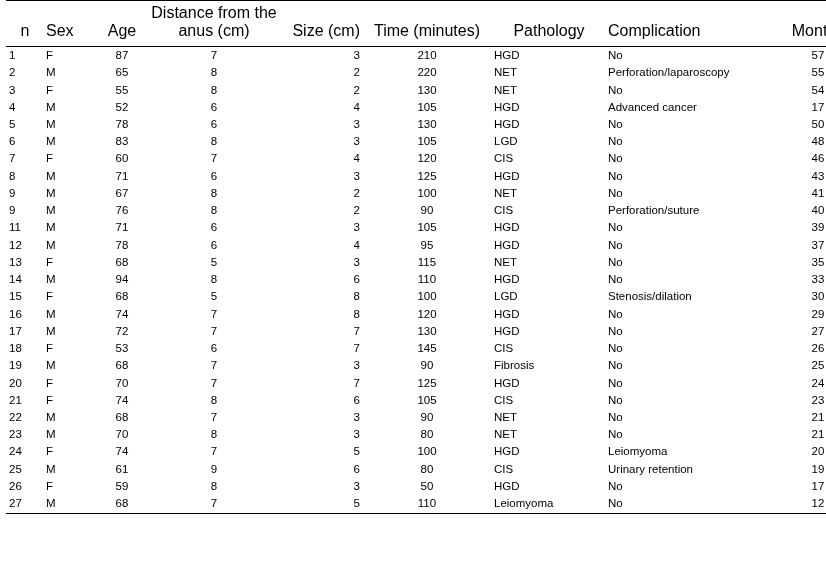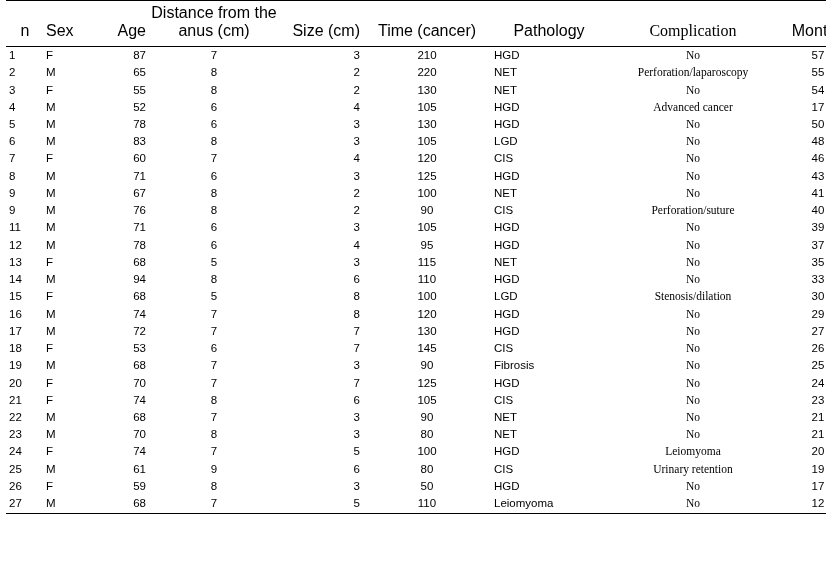--- a/index.html
+++ b/index.html
@@ -39,43 +39,43 @@
     line-height: 1.1;
     vertical-align: middle;
   }
   table.data-table tbody tr:last-child td {
     border-bottom: 1.6px solid #000;
     padding-bottom: 3px;
   }
   
   .col-n      { width: 34px;  text-align: left; padding-left: 3px !important; }
   .col-sex    { width: 48px;  text-align: left; }
-  .col-age    { width: 48px;  text-align: right; }
+  .col-age    { width: 48px;  text-align: center; }
   .col-dist   { width: 128px; text-align: center; }
   .col-size   { width: 78px;  text-align: right; }
   .col-time   { width: 126px; text-align: center; }
   .col-path   { width: 110px; }
-  .col-comp   { width: 170px; text-align: center; font-family: Liberation Serif, serif; }
+  .col-comp   { width: 170px; text-align: left; }
   .col-months { width: 72px;  text-align: center; }
 
   thead th.col-n { text-align: center; padding-left: 2px !important; }
 </style>
 </head>
 <body>
 
 <div class="table-wrap">
   <table class="data-table">
     <thead>
       <tr>
         <th class="col-n">n</th>
         <th class="col-sex">Sex</th>
         <th class="col-age">Age</th>
         <th class="col-dist">Distance from the anus (cm)</th>
         <th class="col-size">Size (cm)</th>
-        <th class="col-time">Time (cancer)</th>
+        <th class="col-time">Time (minutes)</th>
         <th class="col-path">Pathology</th>
         <th class="col-comp">Complication</th>
         <th class="col-months">Months</th>
       </tr>
     </thead>
     <tbody id="table-body">
         <tr>
           <td class="col-n">1</td>
           <td class="col-sex">F</td>
           <td class="col-age">87</td>

